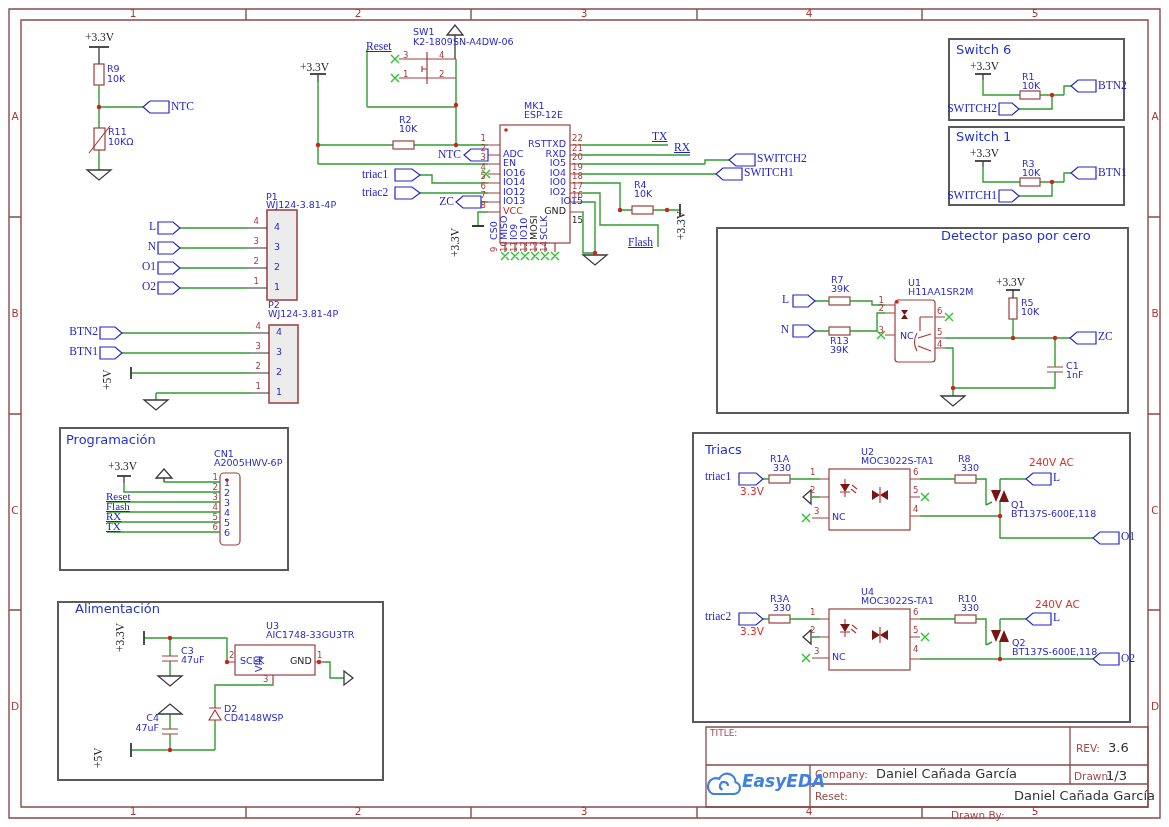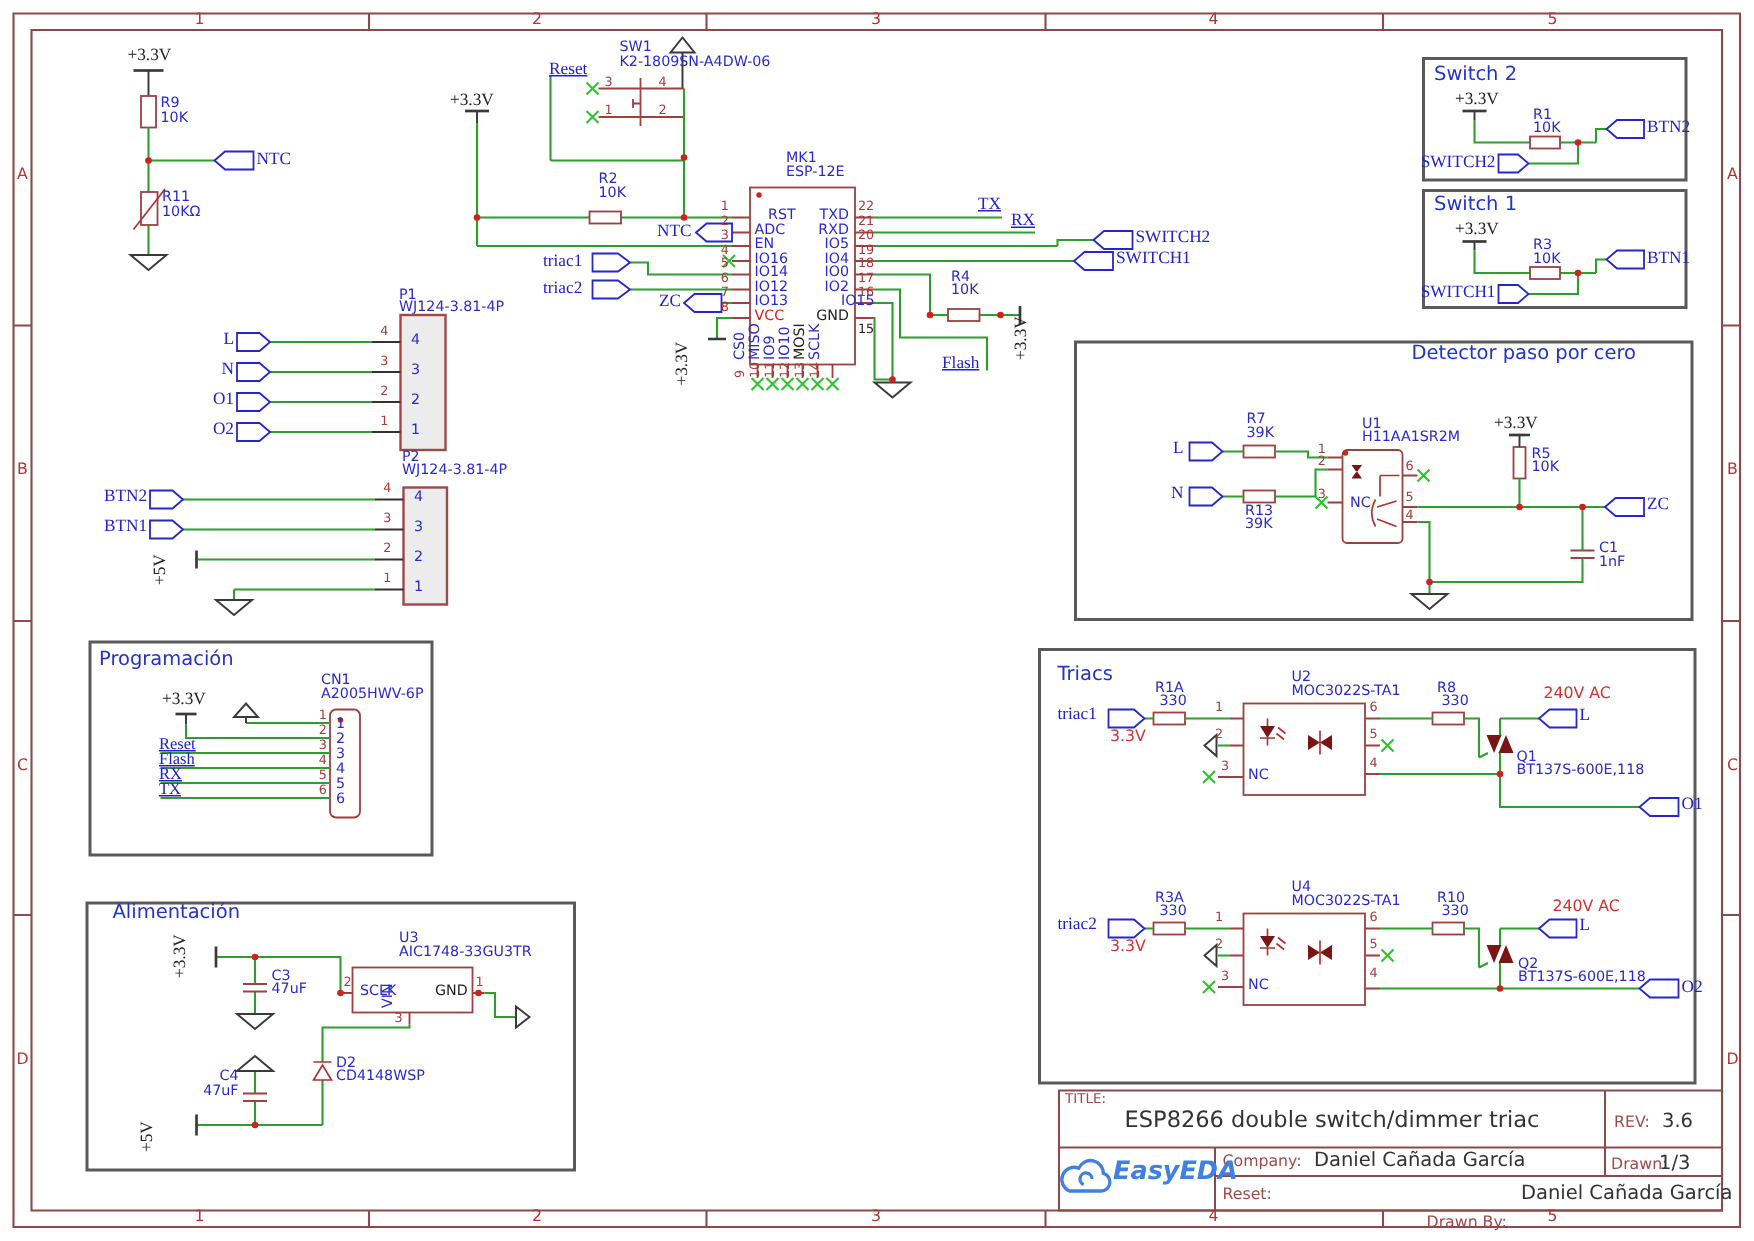--- a/index.html
+++ b/index.html
@@ -274,21 +274,21 @@
 <div class="L num" style="left:403px;top:51px">3</div>
 <div class="L num" style="left:439px;top:51px">4</div>
 <div class="L num" style="left:403px;top:70px">1</div>
 <div class="L num" style="left:439px;top:70px">2</div>
 <div class="L pwrt" style="left:300px;top:61px">+3.3V</div>
 <div class="L sans" style="left:399px;top:115px">R2</div>
 <div class="L sans" style="left:399px;top:124px">10K</div>
 
 <div class="L sans" style="left:524px;top:101px">MK1</div>
 <div class="L sans" style="left:524px;top:110px">ESP-12E</div>
-<div class="L sans" style="left:512px;top:139px">RST</div>
+<div class="L sans" style="left:528px;top:139px">RST</div>
 <div class="L sans" style="left:503px;top:149px">ADC</div>
 <div class="L sans" style="left:503px;top:158px">EN</div>
 <div class="L sans" style="left:503px;top:168px">IO16</div>
 <div class="L sans" style="left:503px;top:177px">IO14</div>
 <div class="L sans" style="left:503px;top:187px">IO12</div>
 <div class="L sans" style="left:503px;top:196px">IO13</div>
 <div class="L sans red" style="left:503px;top:206px">VCC</div>
 <div class="L num ra" style="left:474px;top:134px;width:12px">1</div>
 <div class="L num ra" style="left:474px;top:144px;width:12px">2</div>
 <div class="L num ra" style="left:474px;top:153px;width:12px">3</div>
@@ -361,21 +361,21 @@
 <div class="L num ra" style="left:247px;top:362px;width:14px">2</div>
 <div class="L num ra" style="left:247px;top:382px;width:14px">1</div>
 <div class="L sans" style="left:276px;top:327px">4</div>
 <div class="L sans" style="left:276px;top:347px">3</div>
 <div class="L sans" style="left:276px;top:367px">2</div>
 <div class="L sans" style="left:276px;top:387px">1</div>
 <div class="L ser ra" style="left:56px;top:325px;width:42px">BTN2</div>
 <div class="L ser ra" style="left:56px;top:345px;width:42px">BTN1</div>
 <div class="L pwrt r90" style="left:113px;top:378px">+5V</div>
 
-<div class="L bt" style="left:956px;top:43px">Switch 2</div>
+<div class="L bt" style="left:956px;top:43px">Switch 6</div>
 <div class="L pwrt" style="left:970px;top:60px">+3.3V</div>
 <div class="L sans" style="left:1022px;top:72px">R1</div>
 <div class="L sans" style="left:1022px;top:81px">10K</div>
 <div class="L ser" style="left:1098px;top:79px">BTN2</div>
 <div class="L ser ra" style="left:947px;top:102px;width:50px">SWITCH2</div>
 
 <div class="L bt" style="left:956px;top:130px">Switch 1</div>
 <div class="L pwrt" style="left:970px;top:147px">+3.3V</div>
 <div class="L sans" style="left:1022px;top:159px">R3</div>
 <div class="L sans" style="left:1022px;top:168px">10K</div>
@@ -480,21 +480,20 @@
 <div class="L num" style="left:229px;top:651px">2</div>
 <div class="L num" style="left:317px;top:651px">1</div>
 <div class="L num" style="left:263px;top:675px">3</div>
 <div class="L sans" style="left:224px;top:704px">D2</div>
 <div class="L sans" style="left:224px;top:713px">CD4148WSP</div>
 <div class="L sans ra" style="left:133px;top:713px;width:26px">C4</div>
 <div class="L sans ra" style="left:121px;top:723px;width:38px">47uF</div>
 <div class="L pwrt r90" style="left:104px;top:756px">+5V</div>
 
 <div class="L tbl9" style="left:710px;top:729px">TITLE:</div>
-<div class="L tbt" style="left:706px;top:739px;width:364px;text-align:center">ESP8266 double switch/dimmer triac</div>
 <div class="L tbl" style="left:1076px;top:743px">REV:</div>
 <div class="L tbv" style="left:1108px;top:741px">3.6</div>
 <div class="L tbl" style="left:815px;top:769px">Company:</div>
 <div class="L tbv" style="left:876px;top:767px">Daniel Cañada García</div>
 <div class="L tbl" style="left:1074px;top:771px">Drawn:</div>
 <div class="L tbv" style="left:1106px;top:769px">1/3</div>
 <div class="L tbl" style="left:815px;top:791px">Reset:</div>
 <div class="L tbv" style="left:860px;top:833px">2020-06-21</div>
 <div class="L tbl" style="left:951px;top:810px">Drawn By:</div>
 <div class="L tbv" style="left:1014px;top:789px">Daniel Cañada García</div>

